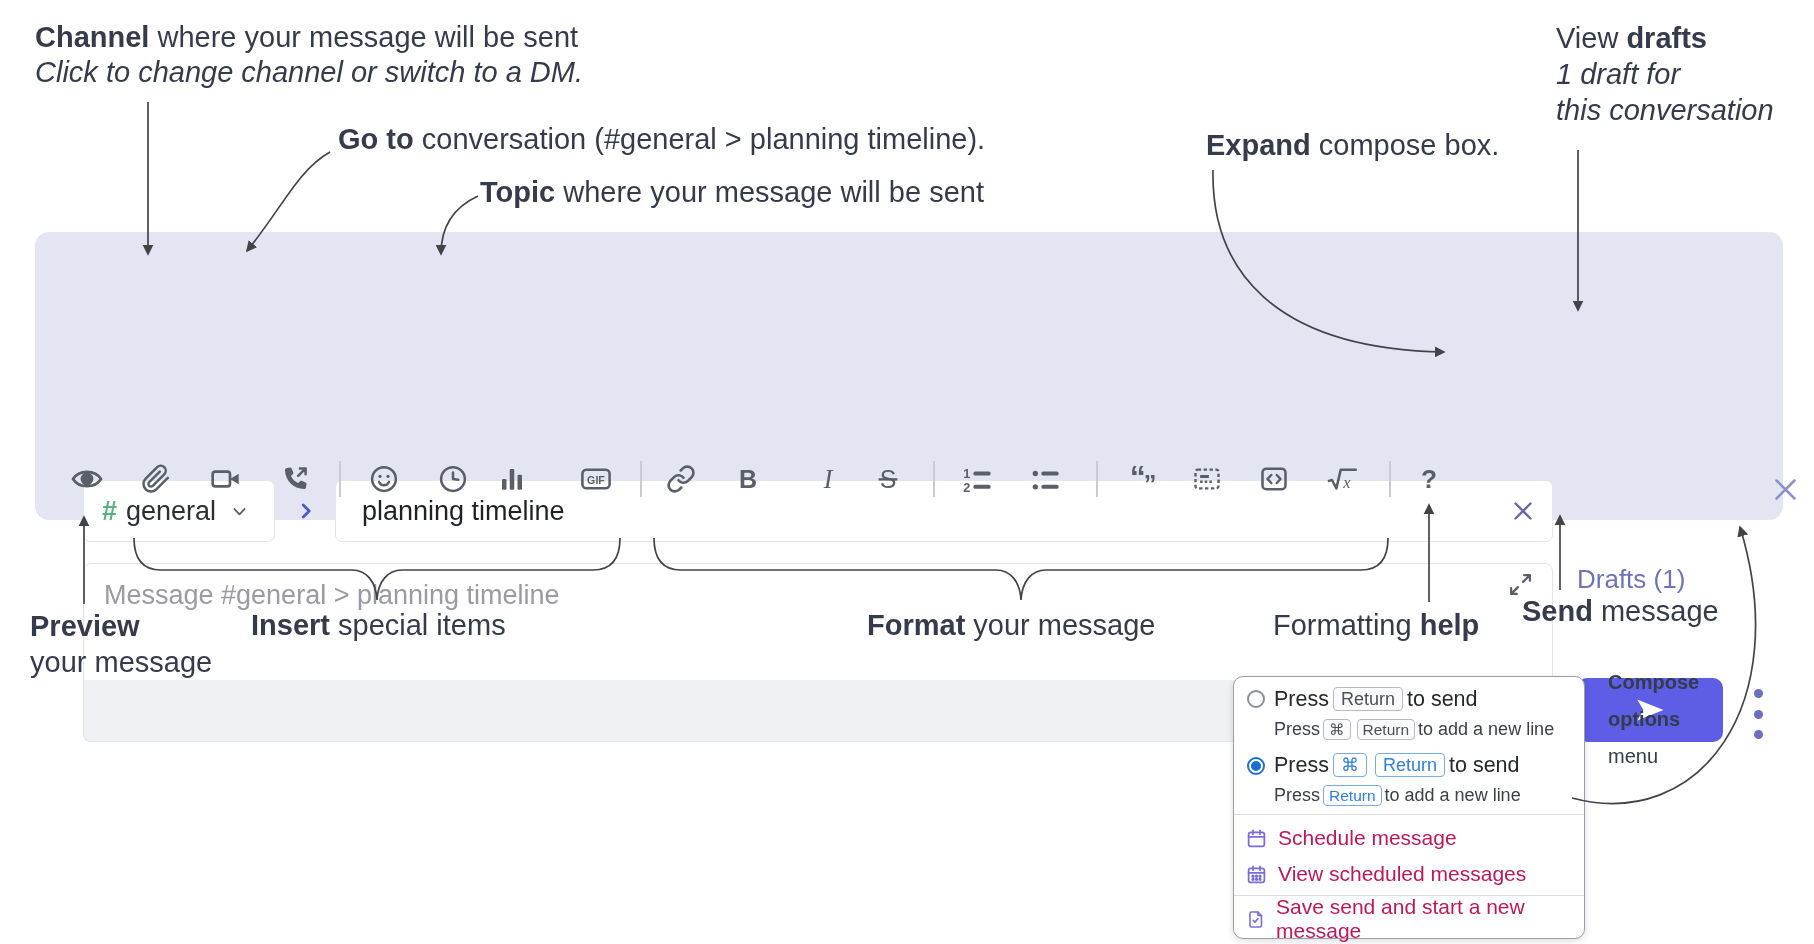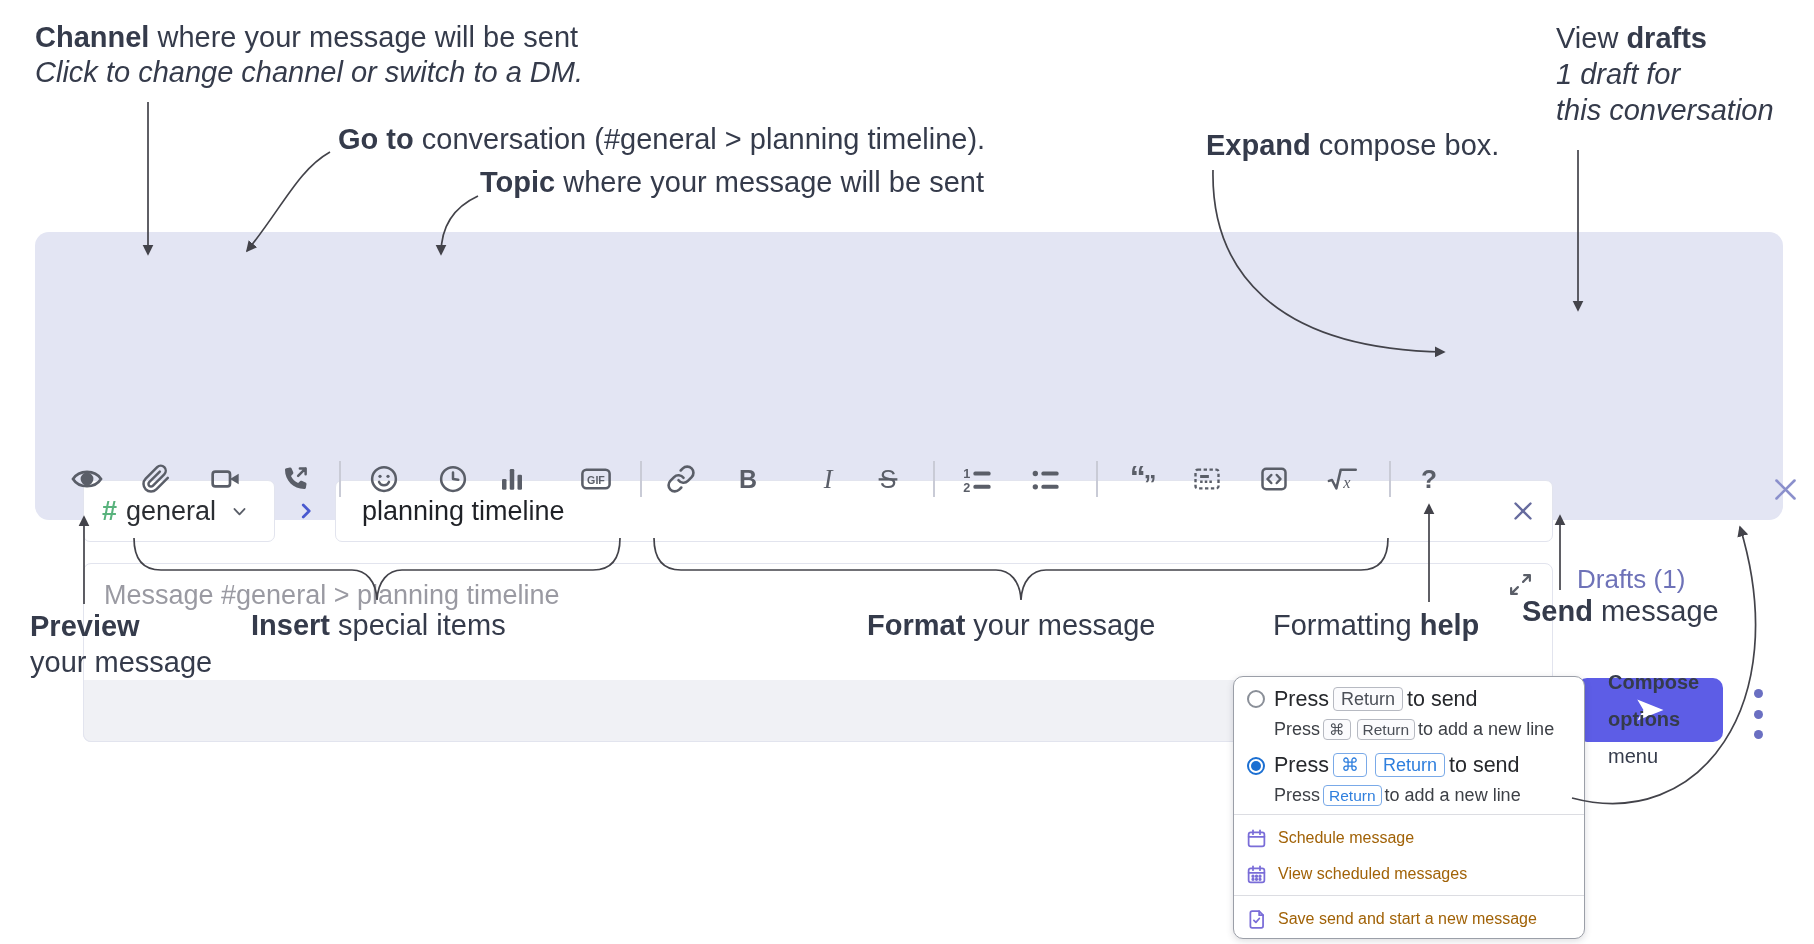--- a/index.html
+++ b/index.html
@@ -41,34 +41,34 @@
   .pstxt{font-size:18px;color:#3d4046;}
   .key{display:inline-block;border:1px solid #b7bac2;border-radius:4px;background:#fbfbfd;color:#4c5058;
        font-size:18px;line-height:22px;padding:0 7px;margin:0 4px;}
   .key.sm{font-size:15.5px;line-height:19px;padding:0 5px;margin:0 3px;}
   .key.blue{border-color:#7aaae8;color:#2f7fde;background:#fff;}
   .radio{position:absolute;width:18px;height:18px;border:2px solid #8a8f98;border-radius:50%;box-sizing:border-box;background:#fff;cursor:pointer;}
   .radio.selected{border-color:#1b6fd2;}
   .radio.selected::after{content:"";position:absolute;left:2px;top:2px;width:10px;height:10px;border-radius:50%;background:#1b6fd2;}
   .pdiv{position:absolute;left:0;width:100%;height:1px;background:#dcdde2;}
   .mrow{position:absolute;left:12px;display:flex;align-items:center;gap:11px;cursor:pointer;}
-  .mrow .lbl{font-size:16px;color:#a16207;}
+  .mrow .lbl{font-size:21px;color:#be185d;}
   svg{display:block;}
 </style>
 </head>
 <body>
 
 <div class="abs ann" style="left:35px;top:20px;">
   <div><b>Channel</b><span> where your message will be sent</span></div>
   <div class="it">Click to change channel or switch to a DM.</div>
 </div>
 <div class="abs ann" style="left:338px;top:122px;">
   <b>Go to</b><span> conversation (#general &gt; planning timeline).</span>
 </div>
-<div class="abs ann" style="left:480px;top:165px;">
+<div class="abs ann" style="left:480px;top:175px;">
   <b>Topic</b><span> where your message will be sent</span>
 </div>
 <div class="abs ann" style="left:1196px;top:128px;margin-left:10px;">
   <b>Expand</b><span> compose box.</span>
 </div>
 <div class="abs ann" style="left:1556px;top:20px;line-height:36px;">
   <div><span>View </span><b>drafts</b></div>
   <div class="it">1 draft for</div>
   <div class="it">this conversation</div>
 </div>

